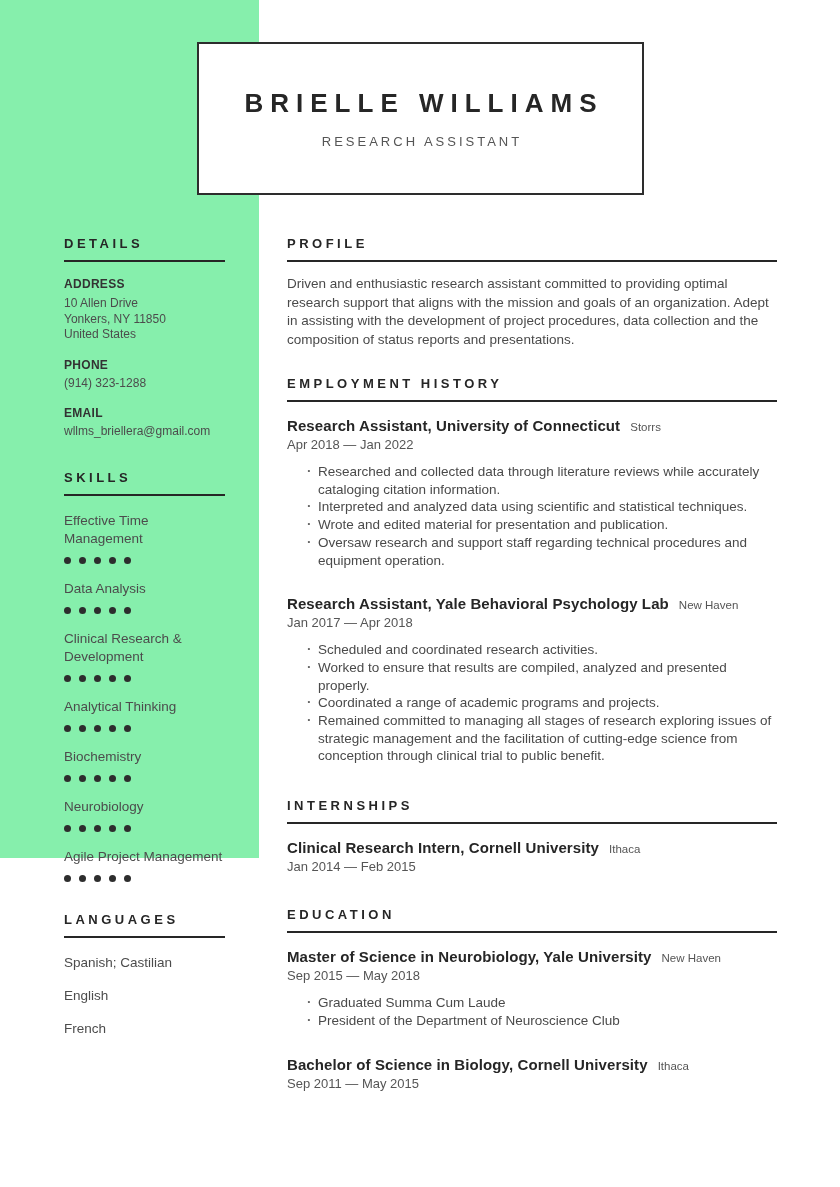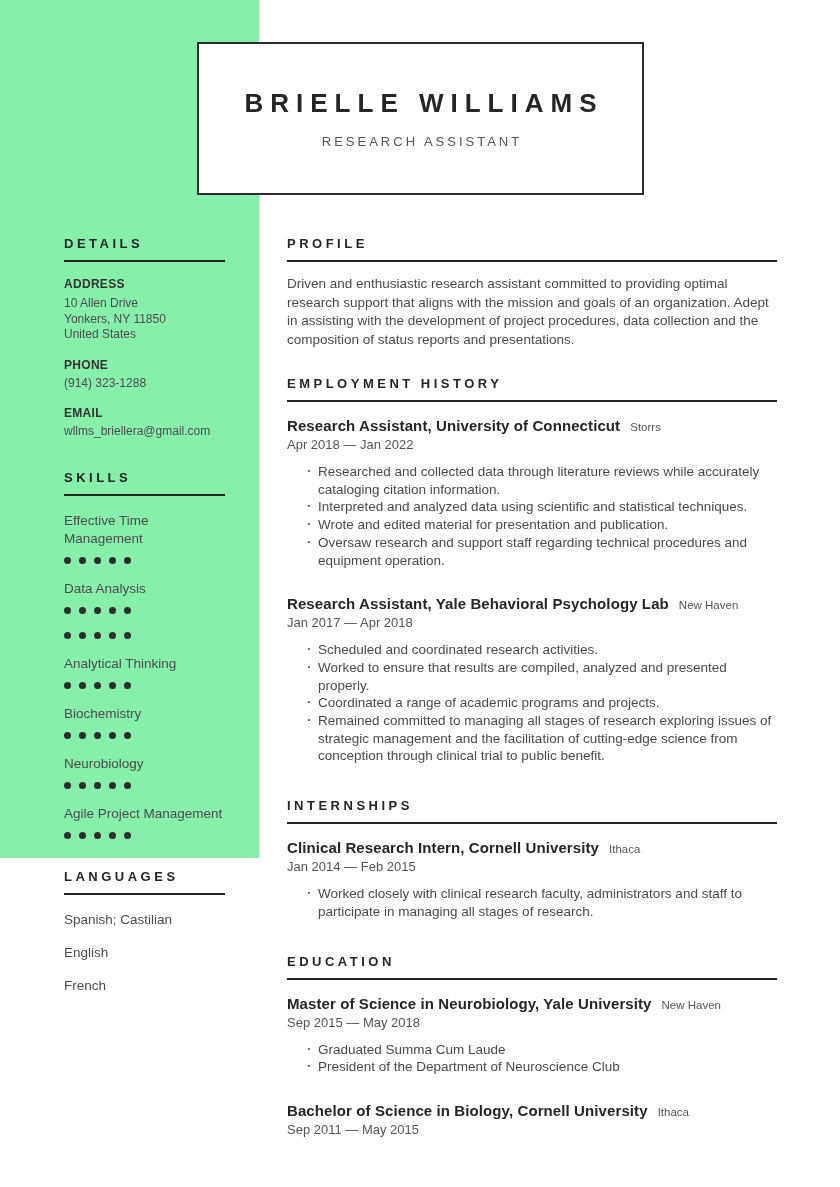--- a/index.html
+++ b/index.html
@@ -104,20 +104,21 @@
               <div class="skill-name">Effective Time Management</div>
               <span class="dots"><span class="dot"></span><span class="dot"></span><span class="dot"></span><span class="dot"></span><span class="dot"></span></span>
             </div>
 
             <div class="skill-item">
               <div class="skill-name">Data Analysis</div>
               <span class="dots"><span class="dot"></span><span class="dot"></span><span class="dot"></span><span class="dot"></span><span class="dot"></span></span>
             </div>
 
             <div class="skill-item">
+              <div class="skill-name">Clinical Research &amp; Development</div>
               <span class="dots"><span class="dot"></span><span class="dot"></span><span class="dot"></span><span class="dot"></span><span class="dot"></span></span>
             </div>
 
             <div class="skill-item">
               <div class="skill-name">Analytical Thinking</div>
               <span class="dots"><span class="dot"></span><span class="dot"></span><span class="dot"></span><span class="dot"></span><span class="dot"></span></span>
             </div>
 
             <div class="skill-item">
               <div class="skill-name">Biochemistry</div>
@@ -208,24 +209,20 @@
     <section class="main-section gap-lg">
       <h2 class="section-h">INTERNSHIPS</h2>
       <div>
 
           <article class="entry">
             <div class="entry-head">
               <h3 class="entry-title">Clinical Research Intern, Cornell University</h3>
               <span class="entry-loc">Ithaca</span>
             </div>
             <div class="entry-date">Jan 2014 — Feb 2015</div>
-            <ul class="bullets">
-
-                <li class="bullet">Worked closely with clinical research faculty, administrators and staff to participate in managing all stages of research.</li>
-              </ul>
           </article>
         </div>
     </section>
 
     <section class="main-section gap-lg">
       <h2 class="section-h">EDUCATION</h2>
       <div>
 
           <article class="entry">
             <div class="entry-head">

